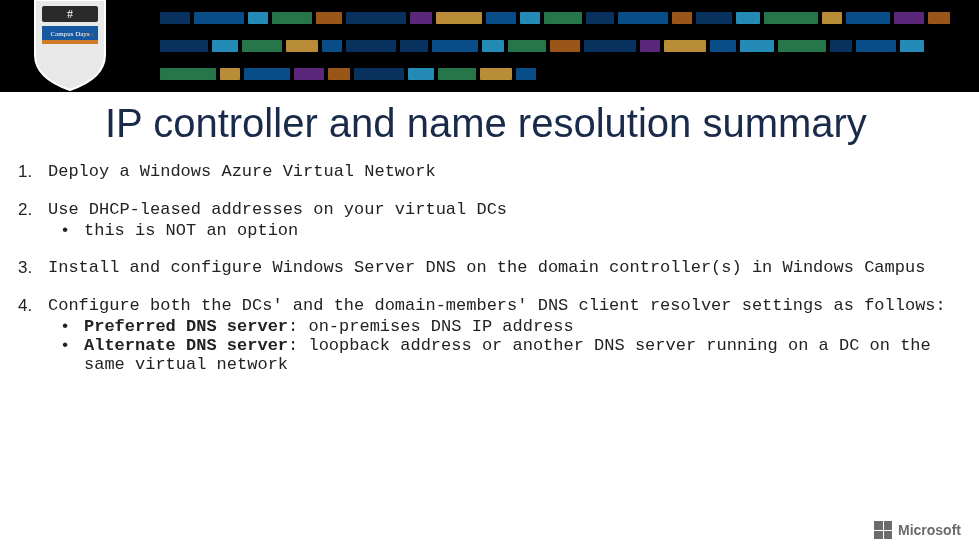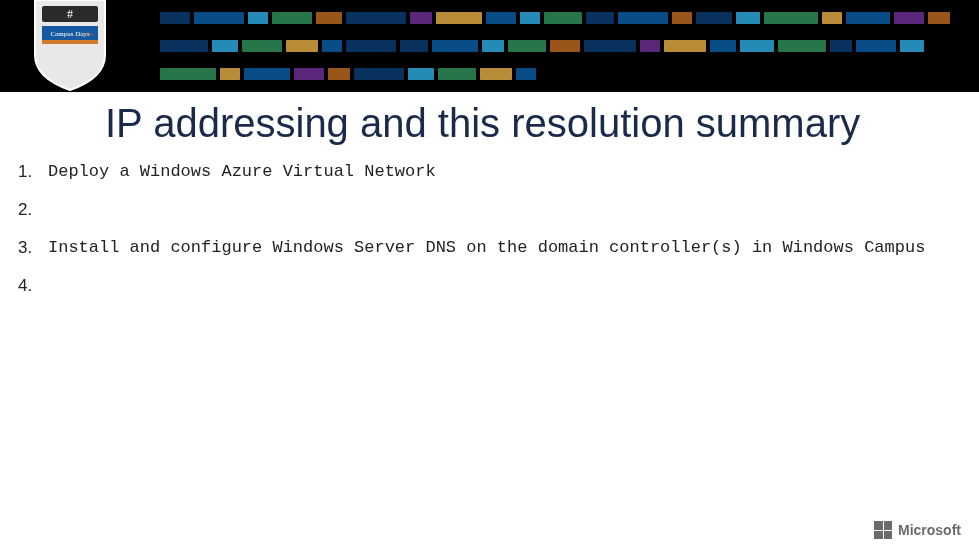--- a/index.html
+++ b/index.html
@@ -85,44 +85,51 @@
       <span style="width:30px;background:#6b2e8f"></span>
       <span style="width:22px;background:#b5651d"></span>
       <span style="width:50px;background:#0b3a6f"></span>
       <span style="width:26px;background:#2aa3d6"></span>
       <span style="width:38px;background:#2e8b57"></span>
       <span style="width:32px;background:#d9a441"></span>
       <span style="width:20px;background:#0a5aa0"></span>
   </div>
 </div>
 
-<h1 class="title">IP addressing and this resolution summary</h1>
+<h1 class="title">IP controller and name resolution summary</h1>
 
 <div class="list" id="list-root">
     <div class="item">
       <div class="num">1.</div>
       <div class="txt">
         <div>Deploy a Windows Azure Virtual Network</div>
       </div>
     </div>
     <div class="item">
       <div class="num">2.</div>
       <div class="txt">
+        <div>Use DHCP-leased addresses on your virtual DCs</div>
+        <ul class="sub">
+          <li>this is NOT an option</li>
+        </ul>
       </div>
     </div>
     <div class="item">
       <div class="num">3.</div>
       <div class="txt">
         <div>Install and configure Windows Server DNS on the domain controller(s) in Windows Campus</div>
       </div>
     </div>
     <div class="item">
       <div class="num">4.</div>
       <div class="txt">
+        <div>Configure both the DCs' and the domain-members' DNS client resolver settings as follows:</div>
         <ul class="sub">
+          <li><span class="b">Preferred DNS server</span><span>: on-premises DNS IP address</span></li>
+          <li><span class="b">Alternate DNS server</span><span>: loopback address or another DNS server running on a DC on the same virtual network</span></li>
         </ul>
       </div>
     </div>
   </div>
 
 <div class="footer-logo">
   <div class="ms-grid">
       <div></div>
       <div></div>
       <div></div>

